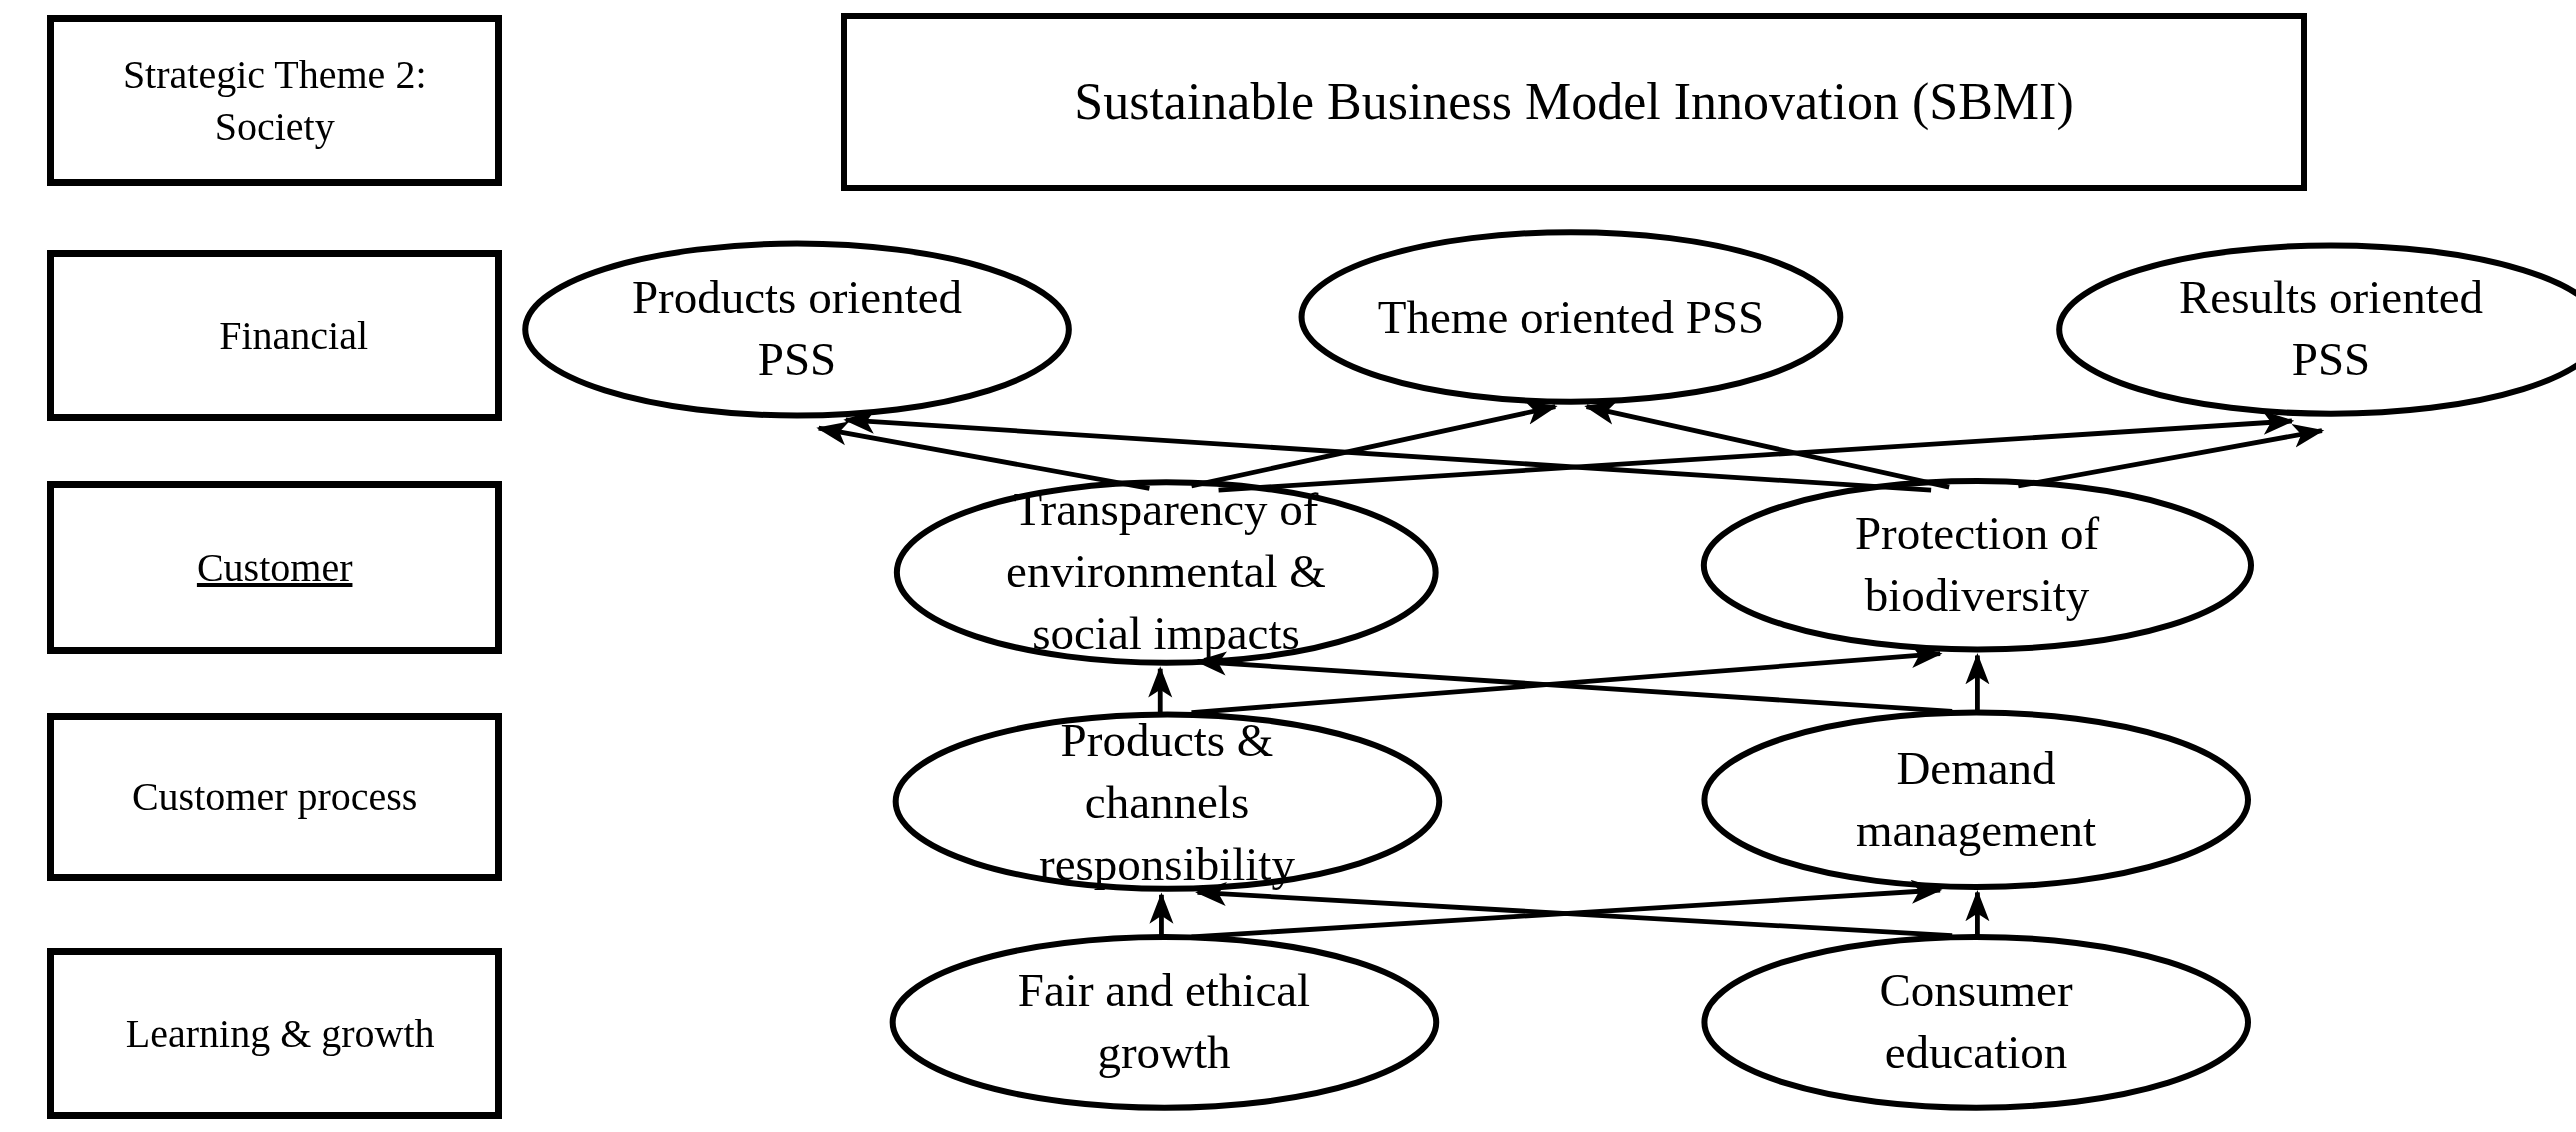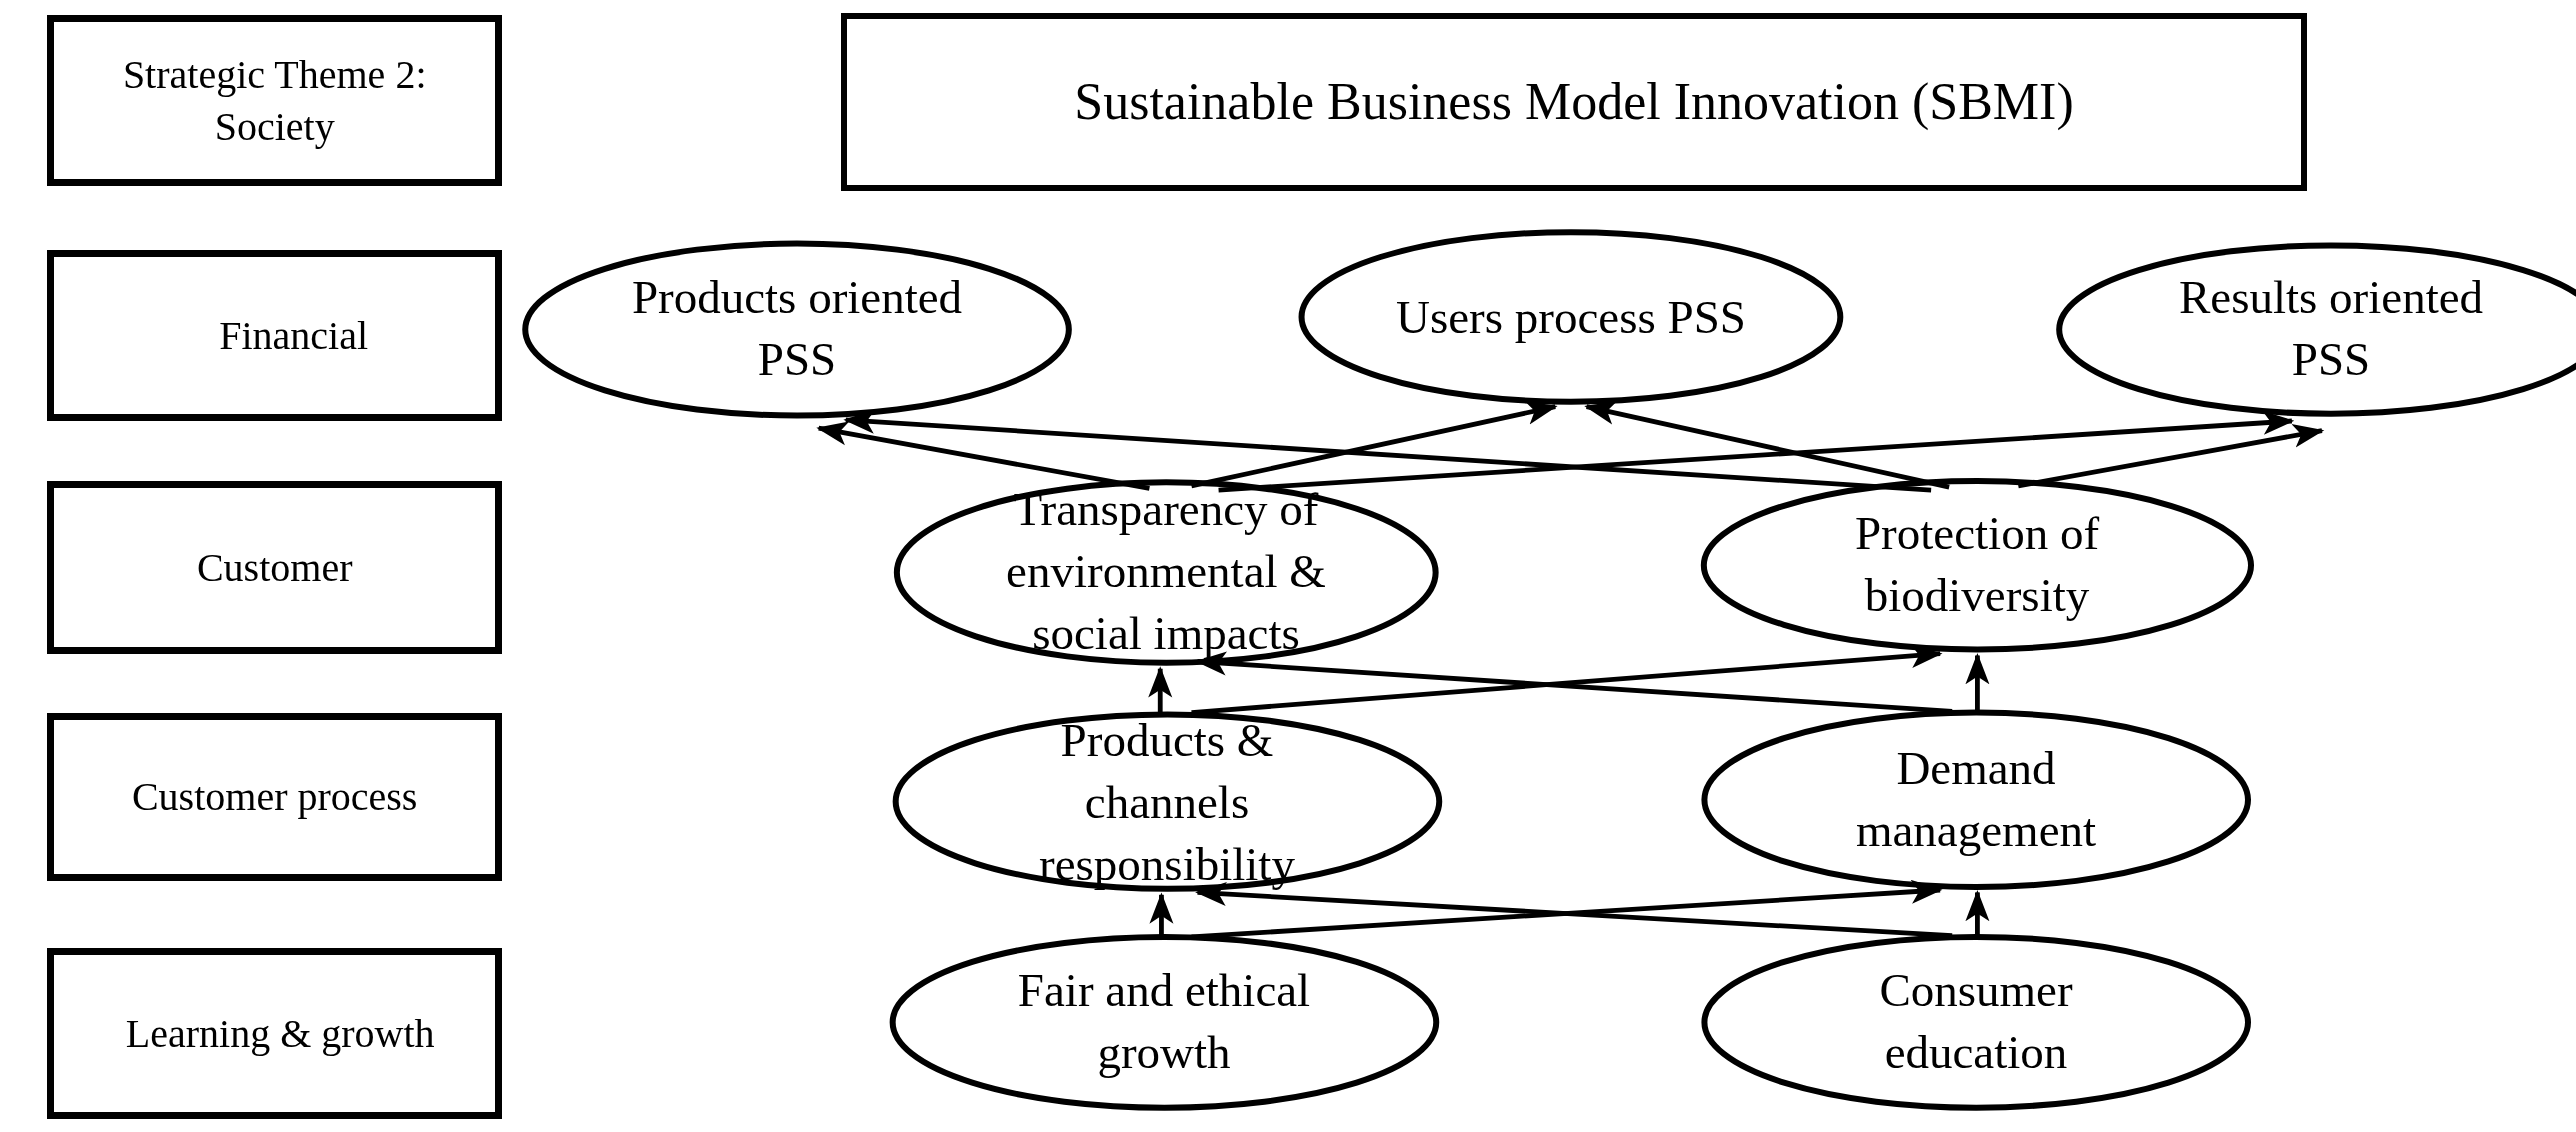--- a/index.html
+++ b/index.html
@@ -78,37 +78,37 @@
     <line class="arrow" x1="3222" y1="1560" x2="3222" y2="1484" marker-end="url(#ah)"></line>
   </svg>
 
   <div class="pbox" style="top:15px;height:171px;">
     <span>Strategic Theme 2:
 Society</span>
   </div>
   <div class="pbox" style="top:250px;height:171px;padding-left:38px;">
     <span>Financial</span>
   </div>
-  <div class="pbox" style="top:481px;height:173px;">
+  <div class="pbox" style="top:481px;height:173px;text-decoration:underline;">
     <span>Customer</span>
   </div>
   <div class="pbox" style="top:713px;height:168px;">
     <span>Customer process</span>
   </div>
   <div class="pbox" style="top:948px;height:171px;padding-left:11px;">
     <span>Learning &amp; growth</span>
   </div>
 
   <div class="titlebox">
     <span>Sustainable Business Model Innovation (SBMI)</span>
   </div>
 
   <div class="nlabel" style="left:757px;top:328px;width:385px;">Products oriented
 PSS</div>
-  <div class="nlabel" style="left:1531px;top:317px;width:457px;">Users process PSS</div>
+  <div class="nlabel" style="left:1531px;top:317px;width:457px;">Theme oriented PSS</div>
   <div class="nlabel" style="left:2291px;top:328px;width:385px;">Results oriented
 PSS</div>
   <div class="nlabel" style="left:1126px;top:571px;width:421px;">Transparency of
 environmental &amp;
 social impacts</div>
   <div class="nlabel" style="left:1937px;top:564px;width:421px;">Protection of
 biodiversity</div>
   <div class="nlabel" style="left:1127px;top:802px;width:421px;">Products &amp;
 channels
 responsibility</div>

